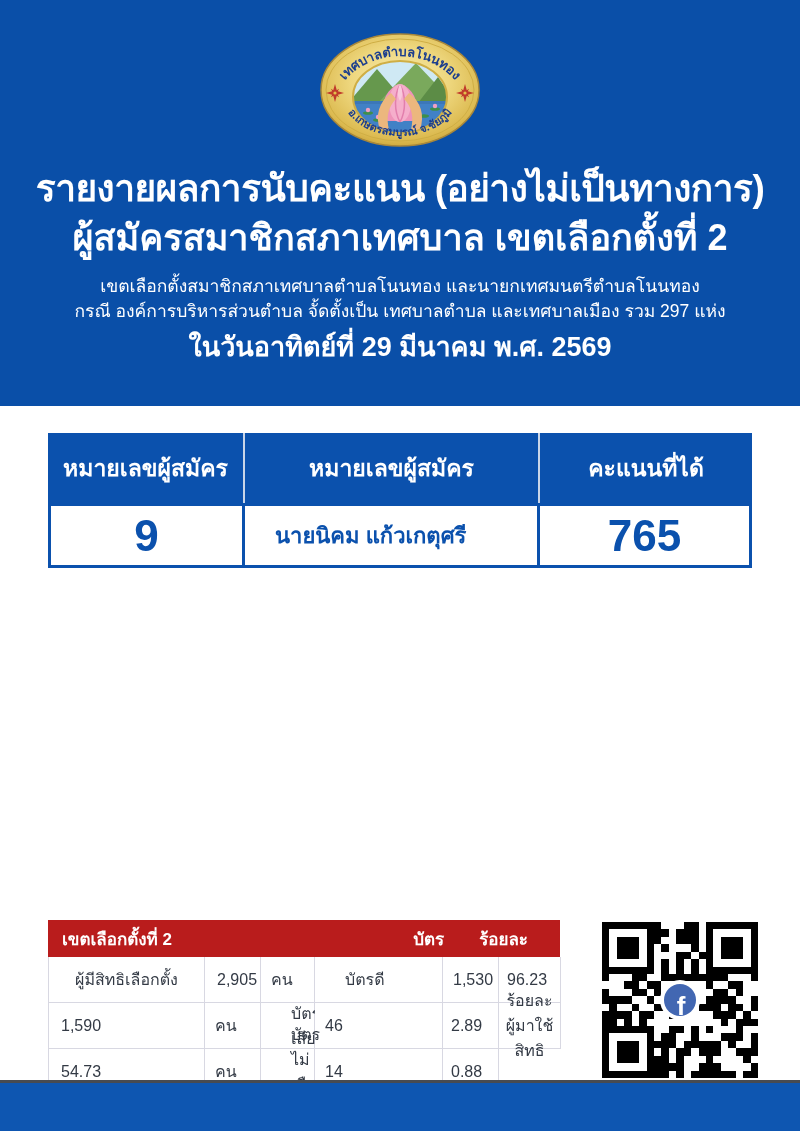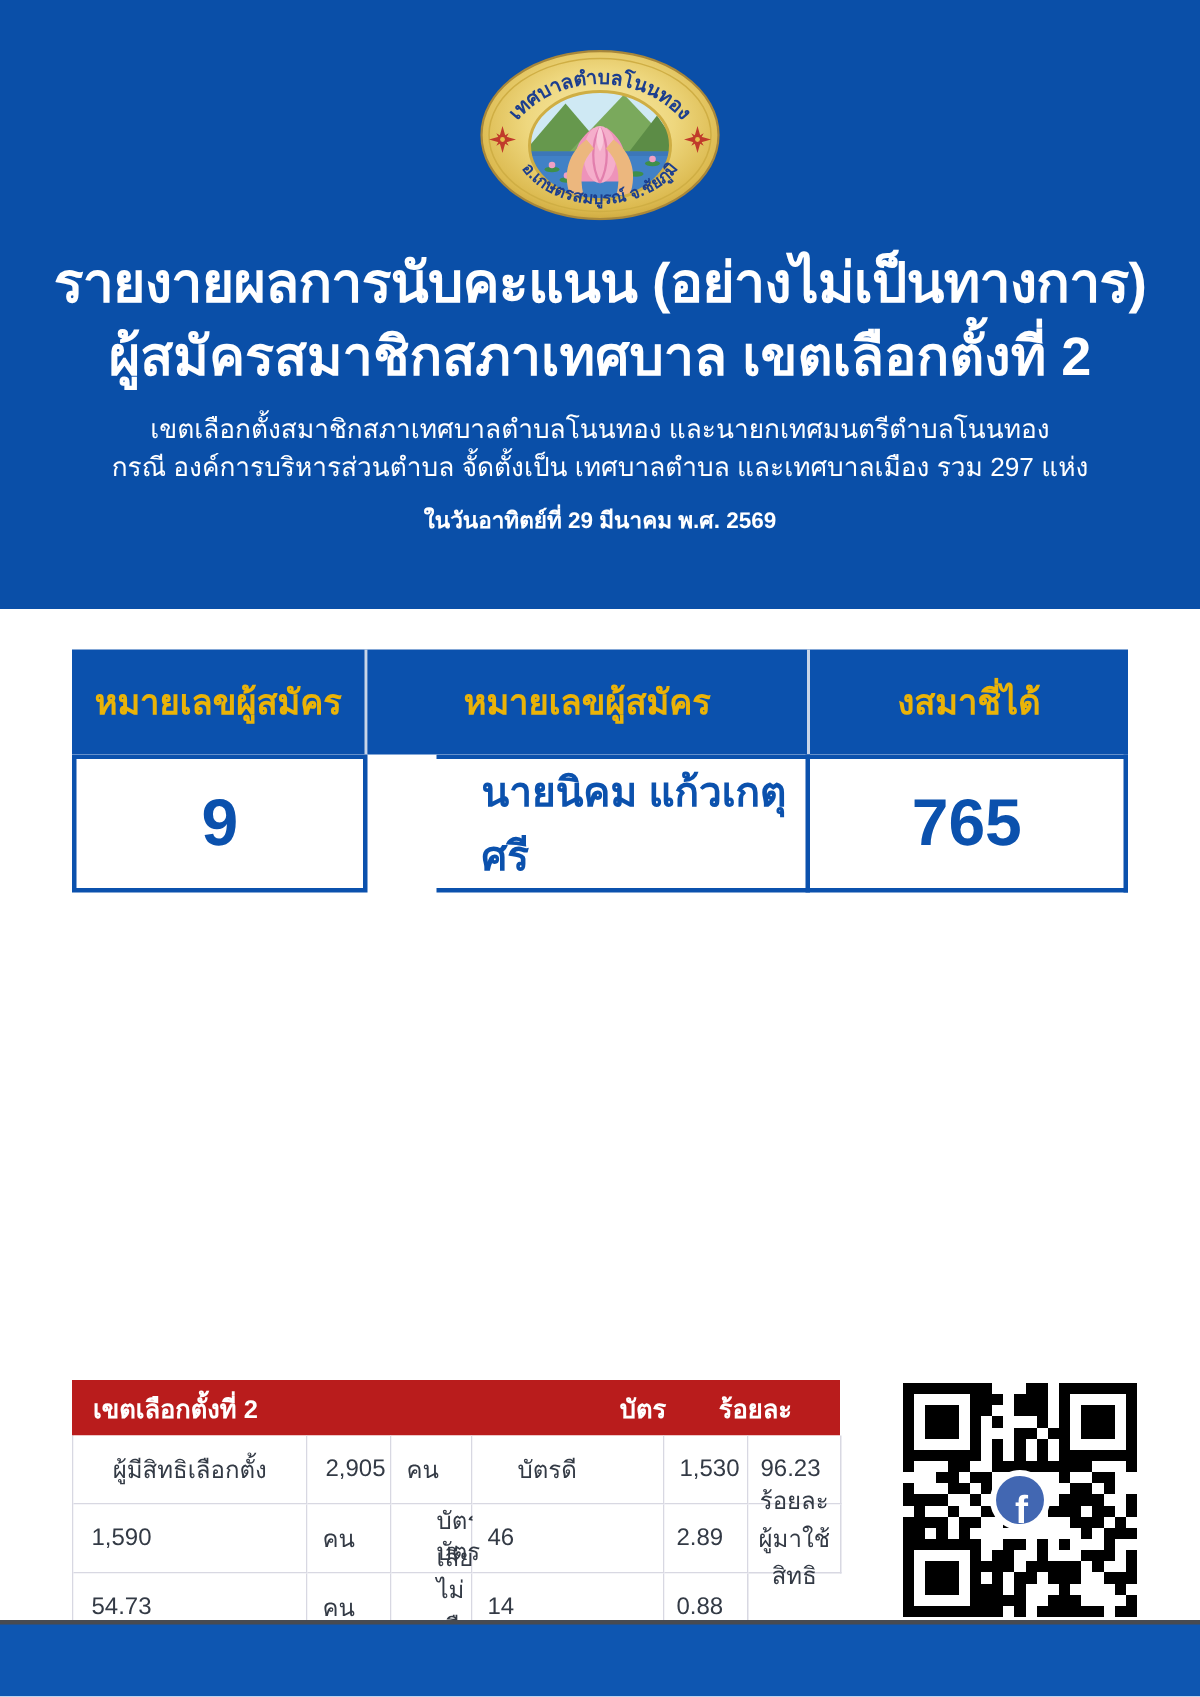--- a/index.html
+++ b/index.html
@@ -18,39 +18,39 @@
   }
   .logo-wrap{height:114px;}
   .title{
     margin-top:18px;color:#ffffff;font-size:37px;font-weight:700;line-height:47px;
     letter-spacing:-0.5px;
   }
   .subtitle{
     margin-top:6px;color:#ffffff;font-size:36px;font-weight:700;line-height:40px;
   }
   .desc{margin-top:16px;color:#ffffff;font-size:17.5px;font-weight:400;line-height:25px;}
-  .date-line{margin-top:10px;color:#ffffff;font-size:15px;font-weight:700;line-height:27px;}
+  .date-line{margin-top:10px;color:#ffffff;font-size:27px;font-weight:700;line-height:27px;}
 
   
   .results{position:absolute;left:48px;top:433px;width:704px;}
   .results-head{display:grid;grid-template-columns:197px 295px 212px;height:70px;}
   .results-head .hcell{
-    background:#0b51ad;color:#eab308;font-size:23px;font-weight:700;
+    background:#0b51ad;color:#ffffff;font-size:23px;font-weight:700;
     display:flex;align-items:center;justify-content:center;text-align:right;
   }
   .results-head .hcell.divider{border-right:2px solid #c9d5e8;}
   .results-row{display:grid;grid-template-columns:197px 295px 212px;height:65px;}
   .results-row .dcell{
     background:#ffffff;color:#0b51ad;font-weight:700;box-sizing:border-box;
     display:flex;align-items:center;justify-content:center;
     border:3px solid #0b51ad;
   }
   .results-row .dcell + .dcell{border-left:none;}
   .cell-number,.cell-score{font-size:44px;}
-  .cell-name{font-size:27px;justify-content:flex-start !important;padding-left:30px;margin-left:46px;}
+  .cell-name{font-size:22px;justify-content:flex-start !important;padding-left:30px;}
 
   
   .stats{position:absolute;left:48px;top:920px;width:512px;font-size:16px;}
   .stats-header{
     height:37px;background:#b91c1c;color:#ffffff;font-weight:700;font-size:17px;
     display:flex;align-items:center;box-sizing:border-box;padding-left:14px;
   }
   .stats-header .spacer{flex:1;}
   .stats-header .hdr-ballot{margin-right:35px;}
   .stats-header .hdr-percent{margin-right:32px;}
@@ -163,21 +163,21 @@
       <div>เขตเลือกตั้งสมาชิกสภาเทศบาลตำบลโนนทอง และนายกเทศมนตรีตำบลโนนทอง</div>
       <div>กรณี องค์การบริหารส่วนตำบล จั้ดตั้งเป็น เทศบาลตำบล และเทศบาลเมือง รวม 297 แห่ง</div>
     </div>
     <div class="date-line">ในวันอาทิตย์ที่ 29 มีนาคม พ.ศ. 2569</div>
   </div>
 
   <div class="results">
     <div class="results-head">
       <div class="hcell divider">หมายเลขผู้สมัคร</div>
       <div class="hcell divider">หมายเลขผู้สมัคร</div>
-      <div class="hcell">งสมาชี่ได้</div>
+      <div class="hcell">คะแนนที่ได้</div>
     </div>
     <div class="results-row">
       <div class="dcell cell-number">9</div>
       <div class="dcell cell-name">นายนิคม แก้วเกตุศรี</div>
       <div class="dcell cell-score">765</div>
     </div>
   </div>
 
   <div class="stats">
     <div class="stats-header">

